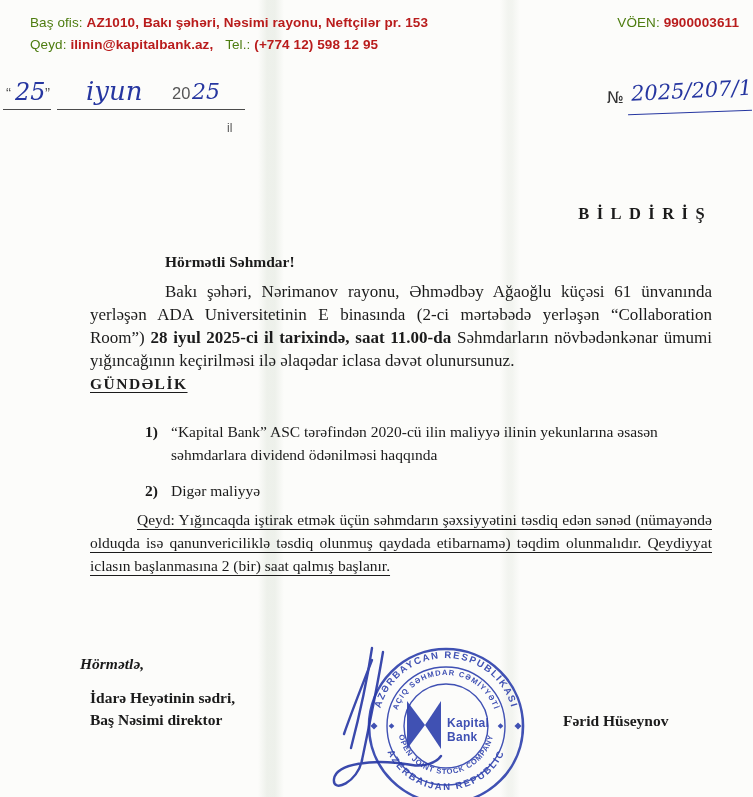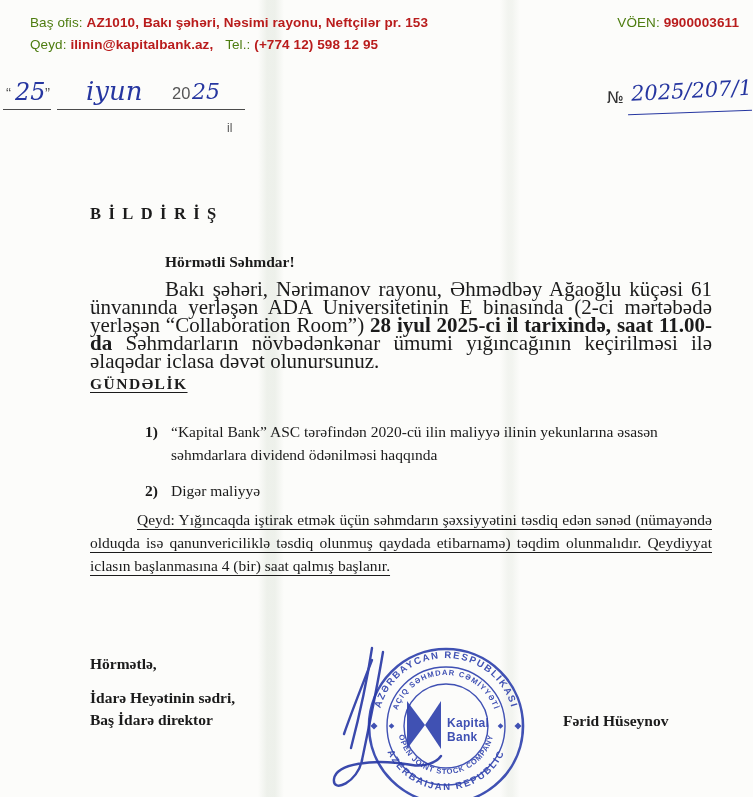--- a/index.html
+++ b/index.html
@@ -16,23 +16,23 @@
   .band2{left:500px;width:20px;background:linear-gradient(90deg,rgba(220,226,216,0) 0%,rgba(220,226,216,.30) 40%,rgba(220,226,216,.30) 60%,rgba(220,226,216,0) 100%);}
   
   .hdr{font-family:"Liberation Sans","DejaVu Sans",sans-serif;font-size:13.5px;line-height:22px;letter-spacing:.1px;}
   .hdr .lbl{color:#4d7c0f;font-weight:400;margin-left:8px;}
   .hdr .val{color:#b91c1c;font-weight:700;}
   
   .hand{font-family:"DejaVu Serif",serif;font-style:italic;color:#2636a0;}
   .printedgray{color:#555;font-family:"Liberation Sans","DejaVu Sans",sans-serif;}
   .uline{border-bottom:1.4px solid #4a4a4a;height:1px;}
   
-  .doc-title{left:90px;top:204px;width:622px;text-align:left;font-weight:700;font-size:16.5px;letter-spacing:.45em;}
+  .doc-title{left:90px;top:204px;width:622px;text-align:right;font-weight:700;font-size:16.5px;letter-spacing:.45em;}
   .greeting{left:165px;top:253px;font-weight:700;font-size:15.5px;}
-  .bodypara{left:90px;top:280px;width:622px;font-size:21px;line-height:18px;text-align:justify;text-indent:75px;}
+  .bodypara{left:90px;top:280px;width:622px;font-size:17px;line-height:23px;text-align:justify;text-indent:75px;}
   .agenda-head{left:90px;top:375px;width:622px;font-weight:700;font-size:15.5px;letter-spacing:1.5px;text-decoration:underline;text-underline-offset:3px;}
   .agenda-item{left:145px;width:567px;font-size:15.5px;line-height:23px;display:flex;}
   .agenda-item .num{font-weight:700;flex:0 0 26px;}
   .note{left:90px;top:508px;width:622px;font-size:15.5px;line-height:23px;text-align:justify;text-indent:47px;text-decoration:underline;text-underline-offset:3.5px;}
   .sig{font-weight:700;font-size:15.5px;line-height:22px;}
   svg text{font-family:"Liberation Sans","DejaVu Sans",sans-serif;}
 </style>
 </head>
 <body>
 
@@ -83,25 +83,25 @@
 <div class="abs agenda-head">GÜNDƏLİK</div>
 <div class="abs agenda-item" style="top:420px;">
   <span class="num">1)</span>
   <span>“Kapital Bank” ASC tərəfindən 2020-cü ilin maliyyə ilinin yekunlarına əsasən səhmdarlara dividend ödənilməsi haqqında</span>
 </div>
 <div class="abs agenda-item" style="top:479px;">
   <span class="num">2)</span>
   <span>Digər maliyyə</span>
 </div>
 
-<p class="abs note" style="margin:0;">Qeyd: Yığıncaqda iştirak etmək üçün səhmdarın şəxsiyyətini təsdiq edən sənəd (nümayəndə olduqda isə qanunvericiliklə təsdiq olunmuş qaydada etibarnamə) təqdim olunmalıdır. Qeydiyyat iclasın başlanmasına 4 (bir) saat qalmış başlanır.</p>
+<p class="abs note" style="margin:0;">Qeyd: Yığıncaqda iştirak etmək üçün səhmdarın şəxsiyyətini təsdiq edən sənəd (nümayəndə olduqda isə qanunvericiliklə təsdiq olunmuş qaydada etibarnamə) təqdim olunmalıdır. Qeydiyyat iclasın başlanmasına 2 (bir) saat qalmış başlanır.</p>
 
-<div class="abs sig" style="left:90px;top:653px;">Hörmətlə,</div>
+<div class="abs sig" style="left:80px;top:653px;font-style:italic;">Hörmətlə,</div>
 <div class="abs sig" style="left:90px;top:687px;">İdarə Heyətinin sədri,</div>
-<div class="abs sig" style="left:90px;top:709px;">Baş İdarə direktor</div>
+<div class="abs sig" style="left:90px;top:709px;">Baş Nəsimi direktor</div>
 <div class="abs sig" style="left:563px;top:710px;">Fərid Hüseynov</div>
 
 <svg class="abs" style="left:357px;top:637px;" width="178" height="178" viewBox="0 0 178 178">
   <g stroke="#3143ae" fill="none" opacity="0.92">
     <circle cx="89" cy="89" r="77" stroke-width="2.6"></circle>
     <circle cx="89" cy="89" r="59" stroke-width="1.4"></circle>
     <circle cx="89" cy="89" r="42" stroke-width="1.4"></circle>
   </g>
   <defs>
     <path id="arcOuterTop" d="M 21,89 A 68,68 0 1 1 157,89"></path>

